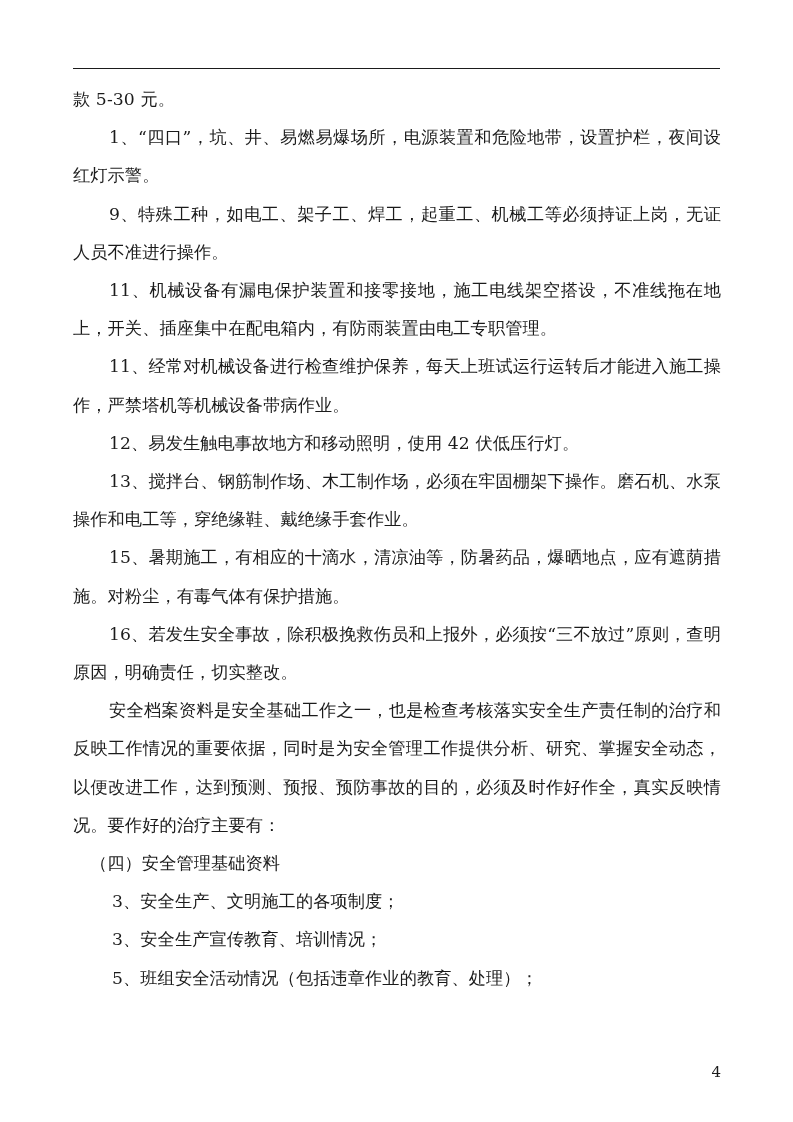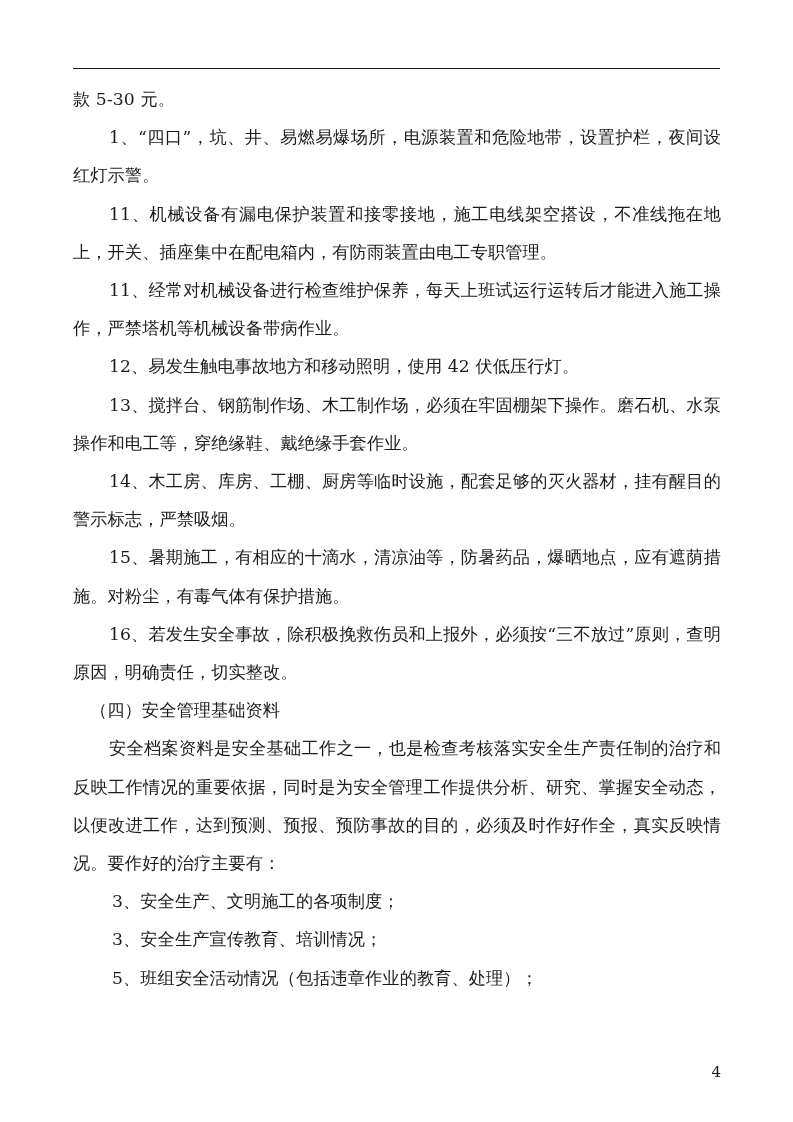--- a/index.html
+++ b/index.html
@@ -66,29 +66,29 @@
 </head>
 <body>
 
 <div class="page">
 
   <div class="header-rule"></div>
 
   <div class="content">
     <p class="para ind0 last-line-left">款 5-30 元。</p>
     <p class="para ind2">1、“四口”，坑、井、易燃易爆场所，电源装置和危险地带，设置护栏，夜间设红灯示警。</p>
+    <p class="para ind2">9、特殊工种，如电工、架子工、焊工，起重工、机械工等必须持证上岗，无证人员不准进行操作。</p>
     <p class="para ind2">11、机械设备有漏电保护装置和接零接地，施工电线架空搭设，不准线拖在地上，开关、插座集中在配电箱内，有防雨装置由电工专职管理。</p>
     <p class="para ind2">11、经常对机械设备进行检查维护保养，每天上班试运行运转后才能进入施工操作，严禁塔机等机械设备带病作业。</p>
     <p class="para ind2 last-line-left">12、易发生触电事故地方和移动照明，使用 42 伏低压行灯。</p>
     <p class="para ind2">13、搅拌台、钢筋制作场、木工制作场，必须在牢固棚架下操作。磨石机、水泵操作和电工等，穿绝缘鞋、戴绝缘手套作业。</p>
-    <p class="para ind2">14、木工房、库房、工棚、厨房等临时设施，配套足够的灭火器材，挂有醒目的警示标志，严禁吸烟。</p>
     <p class="para ind2">15、暑期施工，有相应的十滴水，清凉油等，防暑药品，爆晒地点，应有遮荫措施。对粉尘，有毒气体有保护措施。</p>
     <p class="para ind2">16、若发生安全事故，除积极挽救伤员和上报外，必须按“三不放过”原则，查明原因，明确责任，切实整改。</p>
+    <p class="para ind2">安全档案资料是安全基础工作之一，也是检查考核落实安全生产责任制的治疗和反映工作情况的重要依据，同时是为安全管理工作提供分析、研究、掌握安全动态，以便改进工作，达到预测、预报、预防事故的目的，必须及时作好作全，真实反映情况。要作好的治疗主要有：</p>
     <p class="para ind1 last-line-left">（四）安全管理基础资料</p>
-    <p class="para ind2">安全档案资料是安全基础工作之一，也是检查考核落实安全生产责任制的治疗和反映工作情况的重要依据，同时是为安全管理工作提供分析、研究、掌握安全动态，以便改进工作，达到预测、预报、预防事故的目的，必须及时作好作全，真实反映情况。要作好的治疗主要有：</p>
     <p class="para ind2b last-line-left">3、安全生产、文明施工的各项制度；</p>
     <p class="para ind2b last-line-left">3、安全生产宣传教育、培训情况；</p>
     <p class="para ind2b last-line-left">5、班组安全活动情况（包括违章作业的教育、处理）；</p>
 
   </div>
 
   <div class="page-number">4</div>
 
 </div>
 

